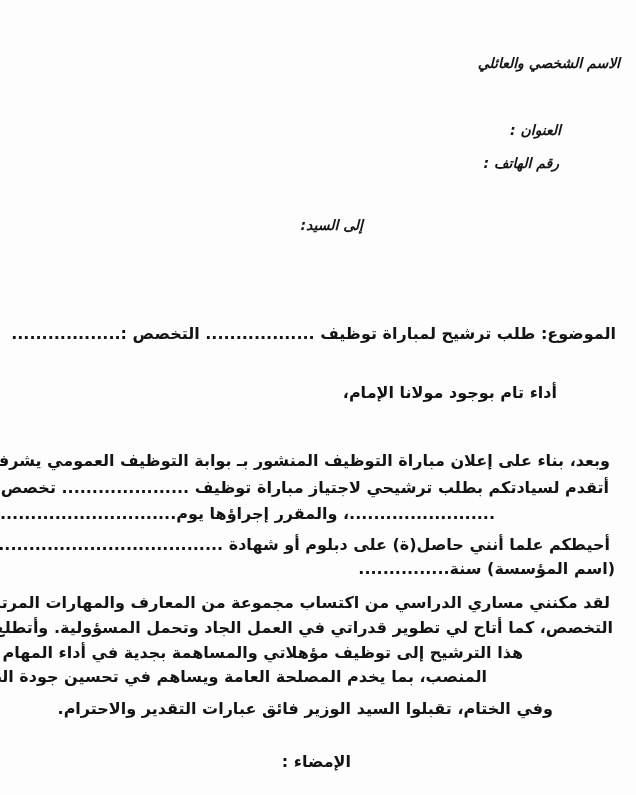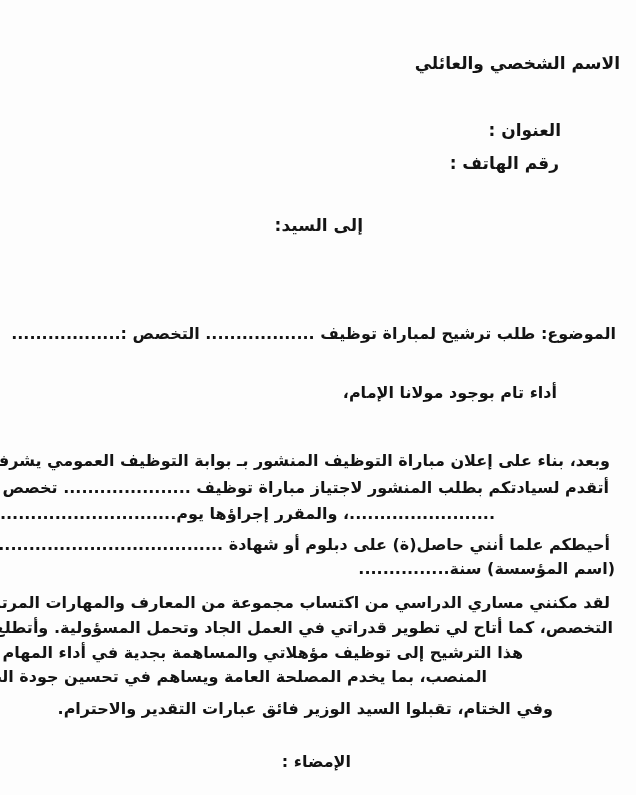--- a/index.html
+++ b/index.html
@@ -22,39 +22,39 @@
   }
   .line {
     position: absolute;
     direction: rtl;
     unicode-bidi: plaintext;
     white-space: nowrap;
     font-size: 16px;
     line-height: 22px;
     letter-spacing: 0;
   }
-  .sz17 { font-size: 17px; }
+  .sz17 { font-size: 14px; font-style: italic; }
 </style>
 </head>
 <body>
 
 <div class="page">
 
   <div class="line sz17" style="top:52px;  right:16px;">الاسم الشخصي والعائلي</div>
   <div class="line sz17" style="top:119px; right:75px;margin-left:24px;">العنوان :</div>
   <div class="line sz17" style="top:152px; right:77px;">رقم الهاتف :</div>
 
   <div class="line sz17" style="top:214px; right:273px;">إلى السيد:</div>
 
   <div class="line" style="top:323px; right:20px;">الموضوع: طلب ترشيح لمباراة توظيف .................. التخصص :..................</div>
 
   <div class="line" style="top:382px; right:79px;">أداء تام بوجود مولانا الإمام،</div>
 
   <div class="line" style="top:450px; right:26px;">وبعد، بناء على إعلان مباراة التوظيف المنشور بـ بوابة التوظيف العمومي يشرفني أن</div>
-  <div class="line" style="top:477px; right:27px;">أتقدم لسيادتكم بطلب المنشور لاجتياز مباراة توظيف ..................... تخصص</div>
+  <div class="line" style="top:477px; right:27px;">أتقدم لسيادتكم بطلب ترشيحي لاجتياز مباراة توظيف ..................... تخصص</div>
   <div class="line" style="top:503px; right:141px;">........................، والمقرر إجراؤها يوم...............................................</div>
 
   <div class="line" style="top:534px; right:26px;">أحيطكم علما أنني حاصل(ة) على دبلوم أو شهادة ....................................... من</div>
   <div class="line" style="top:558px; right:21px;">(اسم المؤسسة) سنة...............</div>
 
   <div class="line" style="top:592px; right:26px;">لقد مكنني مساري الدراسي من اكتساب مجموعة من المعارف والمهارات المرتبطة بهذا</div>
   <div class="line" style="top:617px; right:23px;">التخصص، كما أتاح لي تطوير قدراتي في العمل الجاد وتحمل المسؤولية. وأتطلع من خلال</div>
   <div class="line" style="top:642px; right:113px;">هذا الترشيح إلى توظيف مؤهلاتي والمساهمة بجدية في أداء المهام المنوطة بهذا</div>
   <div class="line" style="top:666px; right:149px;">المنصب، بما يخدم المصلحة العامة ويساهم في تحسين جودة الخدمات المقدمة.</div>
 

